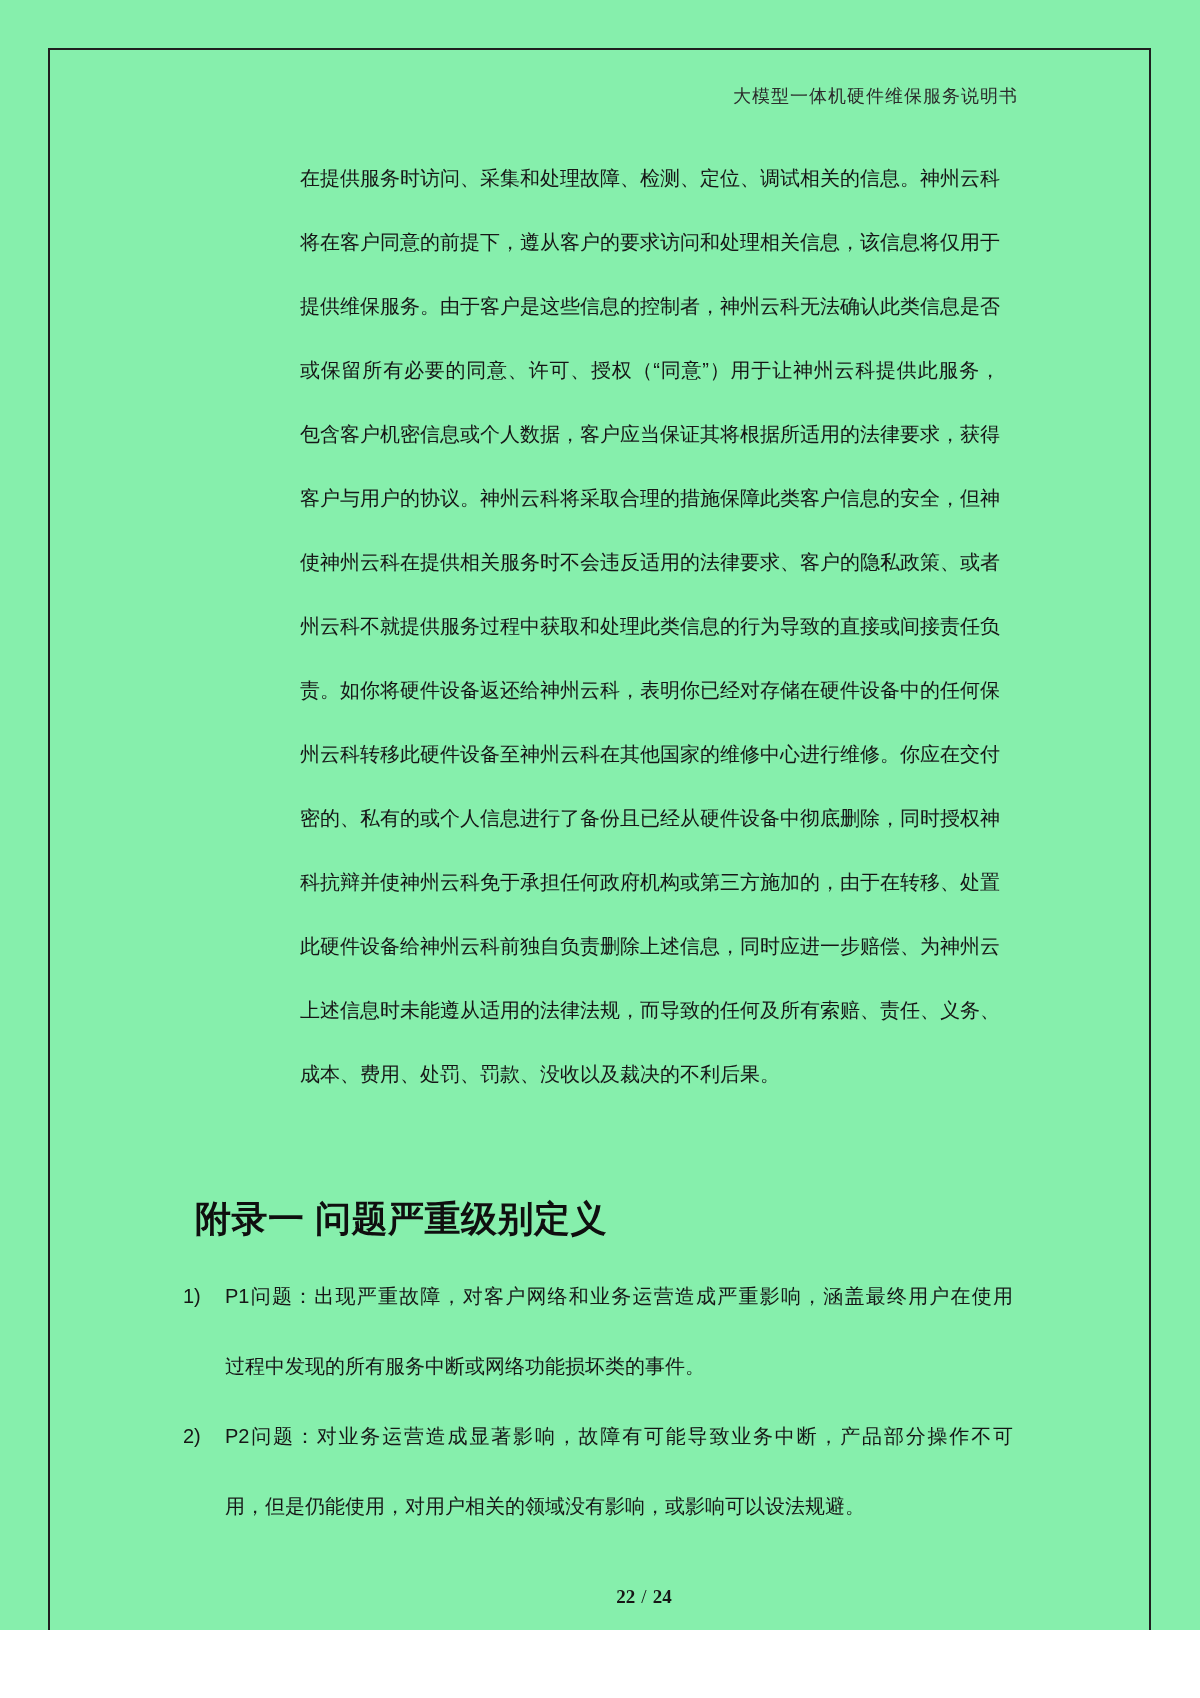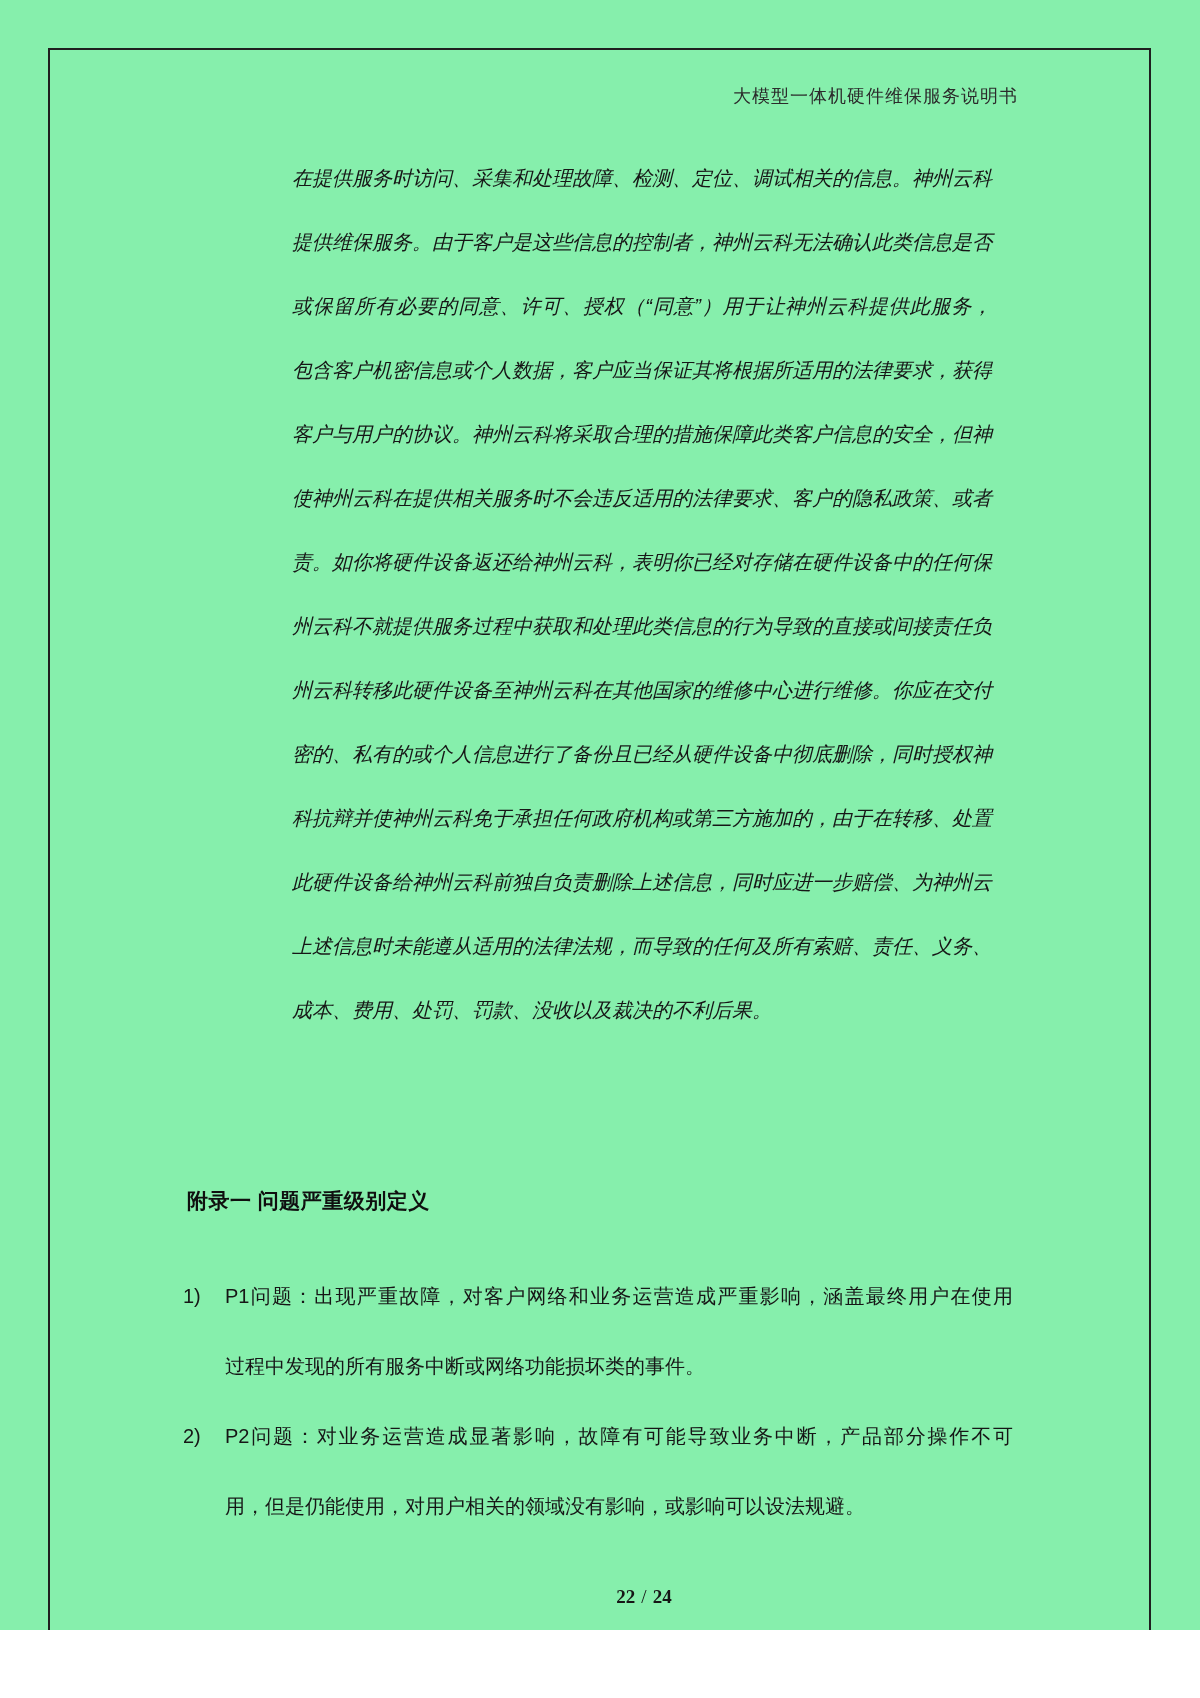--- a/index.html
+++ b/index.html
@@ -31,44 +31,43 @@
     top: 84px;
     right: 182px;
     font-family: "Liberation Serif", "DejaVu Serif", serif;
     font-size: 18px;
     letter-spacing: 1px;
     color: #2b2b2b;
     white-space: nowrap;
   }
   .body-par {
     position: absolute;
-    left: 292px;
+    left: 300px;
     top: 146px;
     width: 700px;
-    font-style: italic;
   }
   .bline {
     height: 64px;
     line-height: 64px;
     font-size: 20px;
     color: #161616;
     white-space: nowrap;
   }
   .j {
     white-space: normal;
     text-align: justify;
     text-align-last: justify;
     text-justify: inter-character;
   }
   .heading {
     position: absolute;
     left: 183px;
     top: 1183px;
-    margin: 4px;
-    font-size: 21px;
+    margin: 12px;
+    font-size: 36px;
     font-weight: bold;
     letter-spacing: 0.5px;
     color: #0f0f0f;
     white-space: nowrap;
   }
   .list-item {
     position: absolute;
     left: 183px;
     width: 830px;
   }
@@ -114,27 +113,28 @@
 <body>
 
 <div class="sheet">
 
   <div class="page-border"></div>
 
   <div class="doc-header">大模型一体机硬件维保服务说明书</div>
 
   <div class="body-par">
     <div class="bline j">在提供服务时访问、采集和处理故障、检测、定位、调试相关的信息。神州云科</div>
+    <div class="bline j">将在客户同意的前提下，遵从客户的要求访问和处理相关信息，该信息将仅用于</div>
     <div class="bline j">提供维保服务。由于客户是这些信息的控制者，神州云科无法确认此类信息是否</div>
     <div class="bline j">或保留所有必要的同意、许可、授权（“同意”）用于让神州云科提供此服务，</div>
     <div class="bline j">包含客户机密信息或个人数据，客户应当保证其将根据所适用的法律要求，获得</div>
     <div class="bline j">客户与用户的协议。神州云科将采取合理的措施保障此类客户信息的安全，但神</div>
     <div class="bline j">使神州云科在提供相关服务时不会违反适用的法律要求、客户的隐私政策、或者</div>
+    <div class="bline j">州云科不就提供服务过程中获取和处理此类信息的行为导致的直接或间接责任负</div>
     <div class="bline j">责。如你将硬件设备返还给神州云科，表明你已经对存储在硬件设备中的任何保</div>
-    <div class="bline j">州云科不就提供服务过程中获取和处理此类信息的行为导致的直接或间接责任负</div>
     <div class="bline j">州云科转移此硬件设备至神州云科在其他国家的维修中心进行维修。你应在交付</div>
     <div class="bline j">密的、私有的或个人信息进行了备份且已经从硬件设备中彻底删除，同时授权神</div>
     <div class="bline j">科抗辩并使神州云科免于承担任何政府机构或第三方施加的，由于在转移、处置</div>
     <div class="bline j">此硬件设备给神州云科前独自负责删除上述信息，同时应进一步赔偿、为神州云</div>
     <div class="bline j">上述信息时未能遵从适用的法律法规，而导致的任何及所有索赔、责任、义务、</div>
     <div class="bline">成本、费用、处罚、罚款、没收以及裁决的不利后果。</div>
   </div>
 
   <h1 class="heading">附录一 问题严重级别定义</h1>
 

